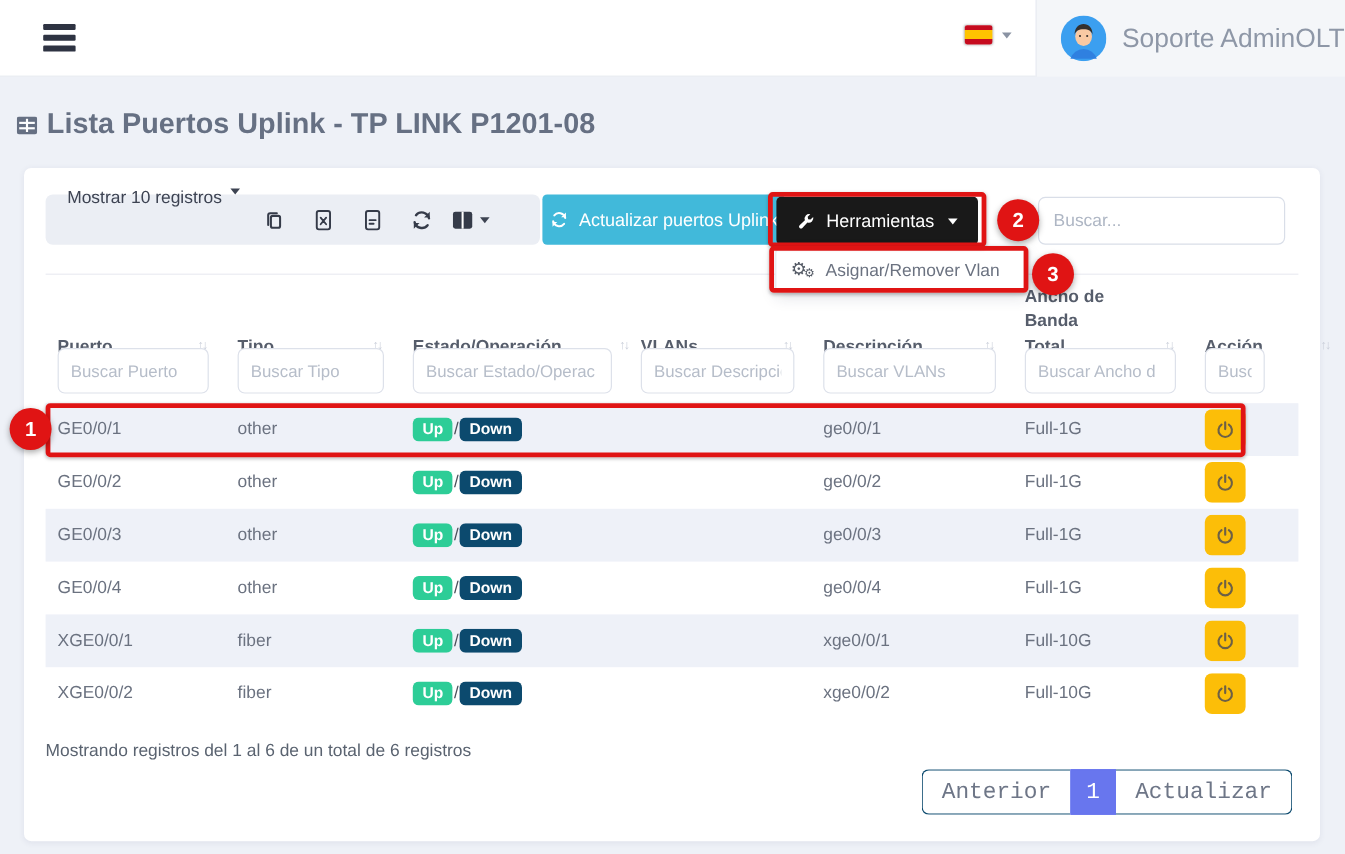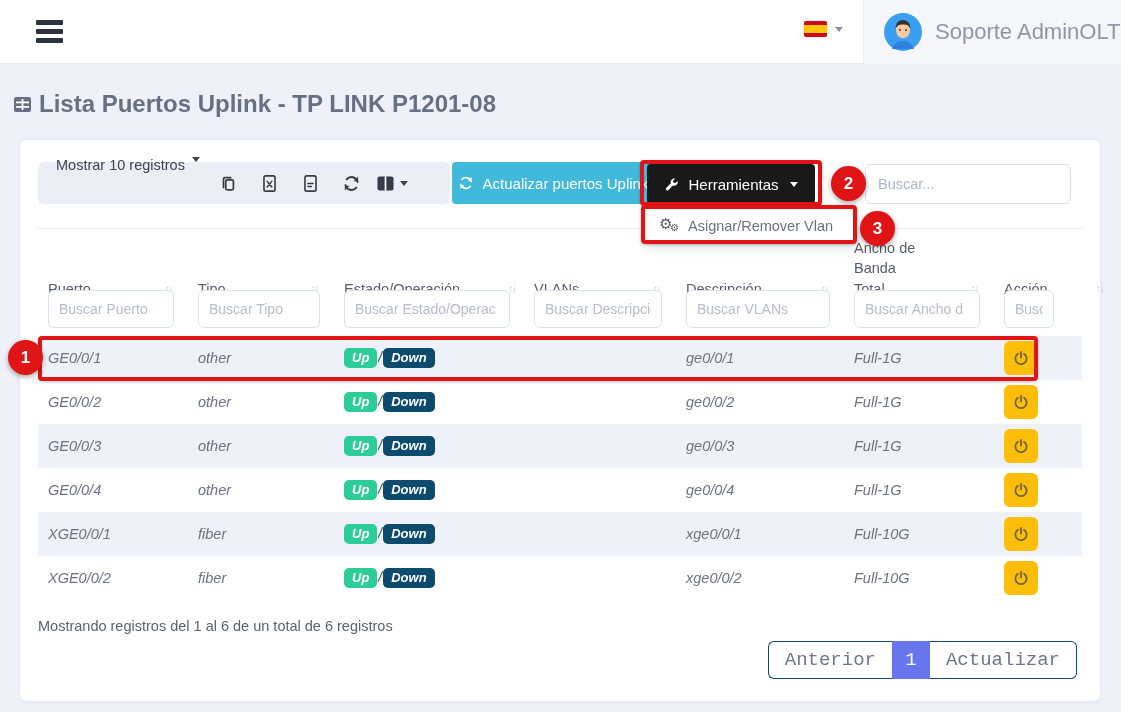--- a/index.html
+++ b/index.html
@@ -37,29 +37,29 @@
   .divider { position:absolute; left:18px; right:18px; top:88px; border-top:1px solid #eaecf2; }
   
   .dropdown { position:absolute; left:626px; top:67px; width:211px; height:37px; background:#fff; border:1px solid #e7eaf0; border-radius:4px; box-shadow:0 4px 12px rgba(30,40,80,.13); z-index:6; }
   .dropdown-item { width:100%; height:100%; background:none; border:none; display:flex; align-items:center; gap:9px; padding-left:12px; font-size:14.5px; color:#6b7280; font-family:inherit; cursor:pointer; }
   .cogs { position:relative; width:20px; height:18px; color:#555b66; }
   .cog-big { position:absolute; left:0; top:-2px; font-size:15px; }
   .cog-small { position:absolute; left:11px; top:5px; font-size:10px; }
   
   .grid7 { display:grid; grid-template-columns:150px 146px 190px 152px 168px 150px auto; }
   .thead { position:absolute; left:18px; top:98px; width:1044px; align-items:end; }
-  .th { display:flex; align-items:flex-end; justify-content:space-between; padding:0 16px 0 10px; color:#565d6b; font-size:14.5px; font-weight:400; line-height:1.4; min-height:42px; cursor:pointer;gap:48px; }
+  .th { display:flex; align-items:flex-end; justify-content:space-between; padding:0 16px 0 10px; color:#565d6b; font-size:14.5px; font-weight:700; line-height:1.4; min-height:42px; cursor:pointer;gap:48px; }
   .th .lbl { align-self:flex-end; }
   .sort { color:#c9ced9; font-size:10.5px; letter-spacing:-1.5px; padding-bottom:3px; white-space:nowrap; }
   .filters { position:absolute; left:18px; top:150px; width:1044px; }
   .filter-in { margin-left:10px; width:calc(100% - 24px); height:38px; border:1px solid #dde1ea; border-radius:6px; padding:0 10px; font-size:14px; font-family:inherit; color:#4a5160; }
   .filter-in::placeholder { color:#b6bdc9; }
   .filter-in.small { width:50px; }
   .rows { position:absolute; left:18px; top:196px; width:1044px; }
-  .row { height:44px; align-items:center; font-size:14.5px; color:#6b7280;font-style:italic; }
+  .row { height:44px; align-items:center; font-size:14.5px; color:#6b7280; }
   .row.odd { background:#eef1f8; }
   .cell { padding-left:10px; white-space:nowrap; overflow:hidden; }
   .badge { display:inline-block; padding:3px 8px 4px; border-radius:5px; color:#fff; font-size:13px; font-weight:700; line-height:1; }
   .badge.up { background:#2dcd97; }
   .badge.down { background:#0c4a6e; }
   .slash { color:#4a4f5a; margin:0 1px; font-size:14px; }
   .power-btn { width:34px; height:34px; background:#fcbe08; border:none; border-radius:6px; display:flex; align-items:center; justify-content:center; cursor:pointer; }
   
   .summary { position:absolute; left:18px; top:478px; font-size:14.5px; color:#5a6370; }
   .pagination { position:absolute; right:23px; top:501px; display:flex; height:38px; }

